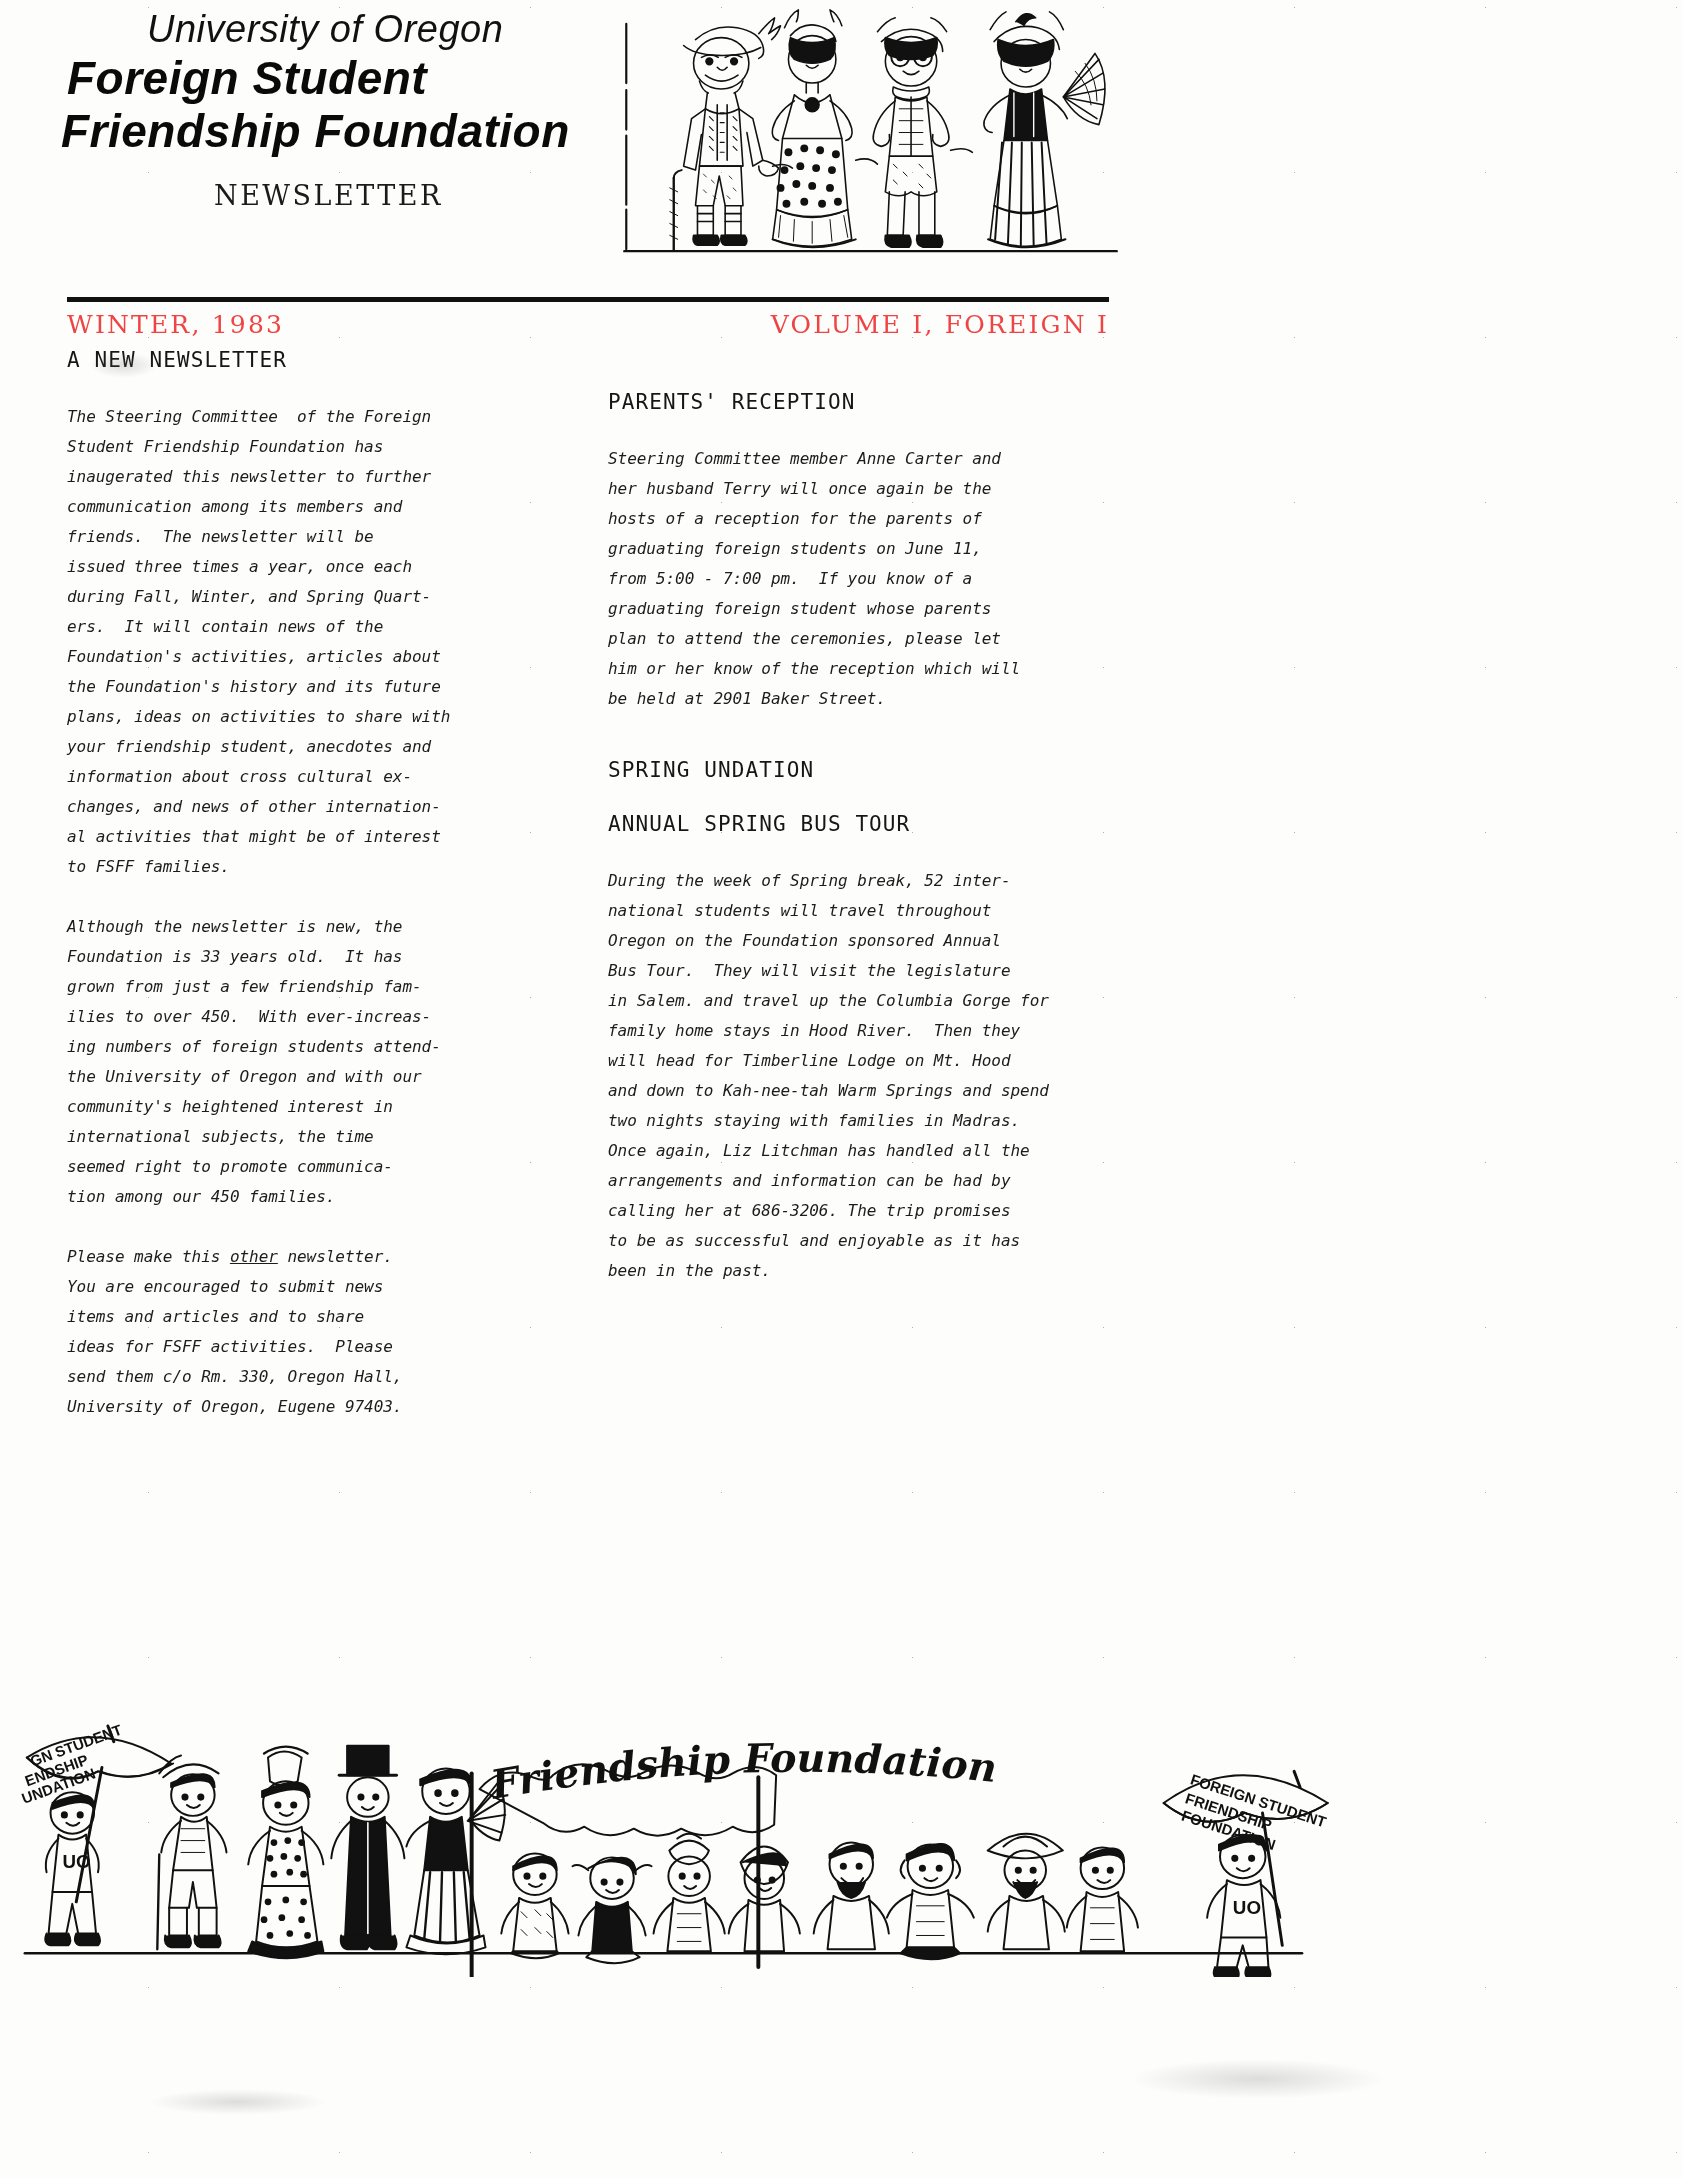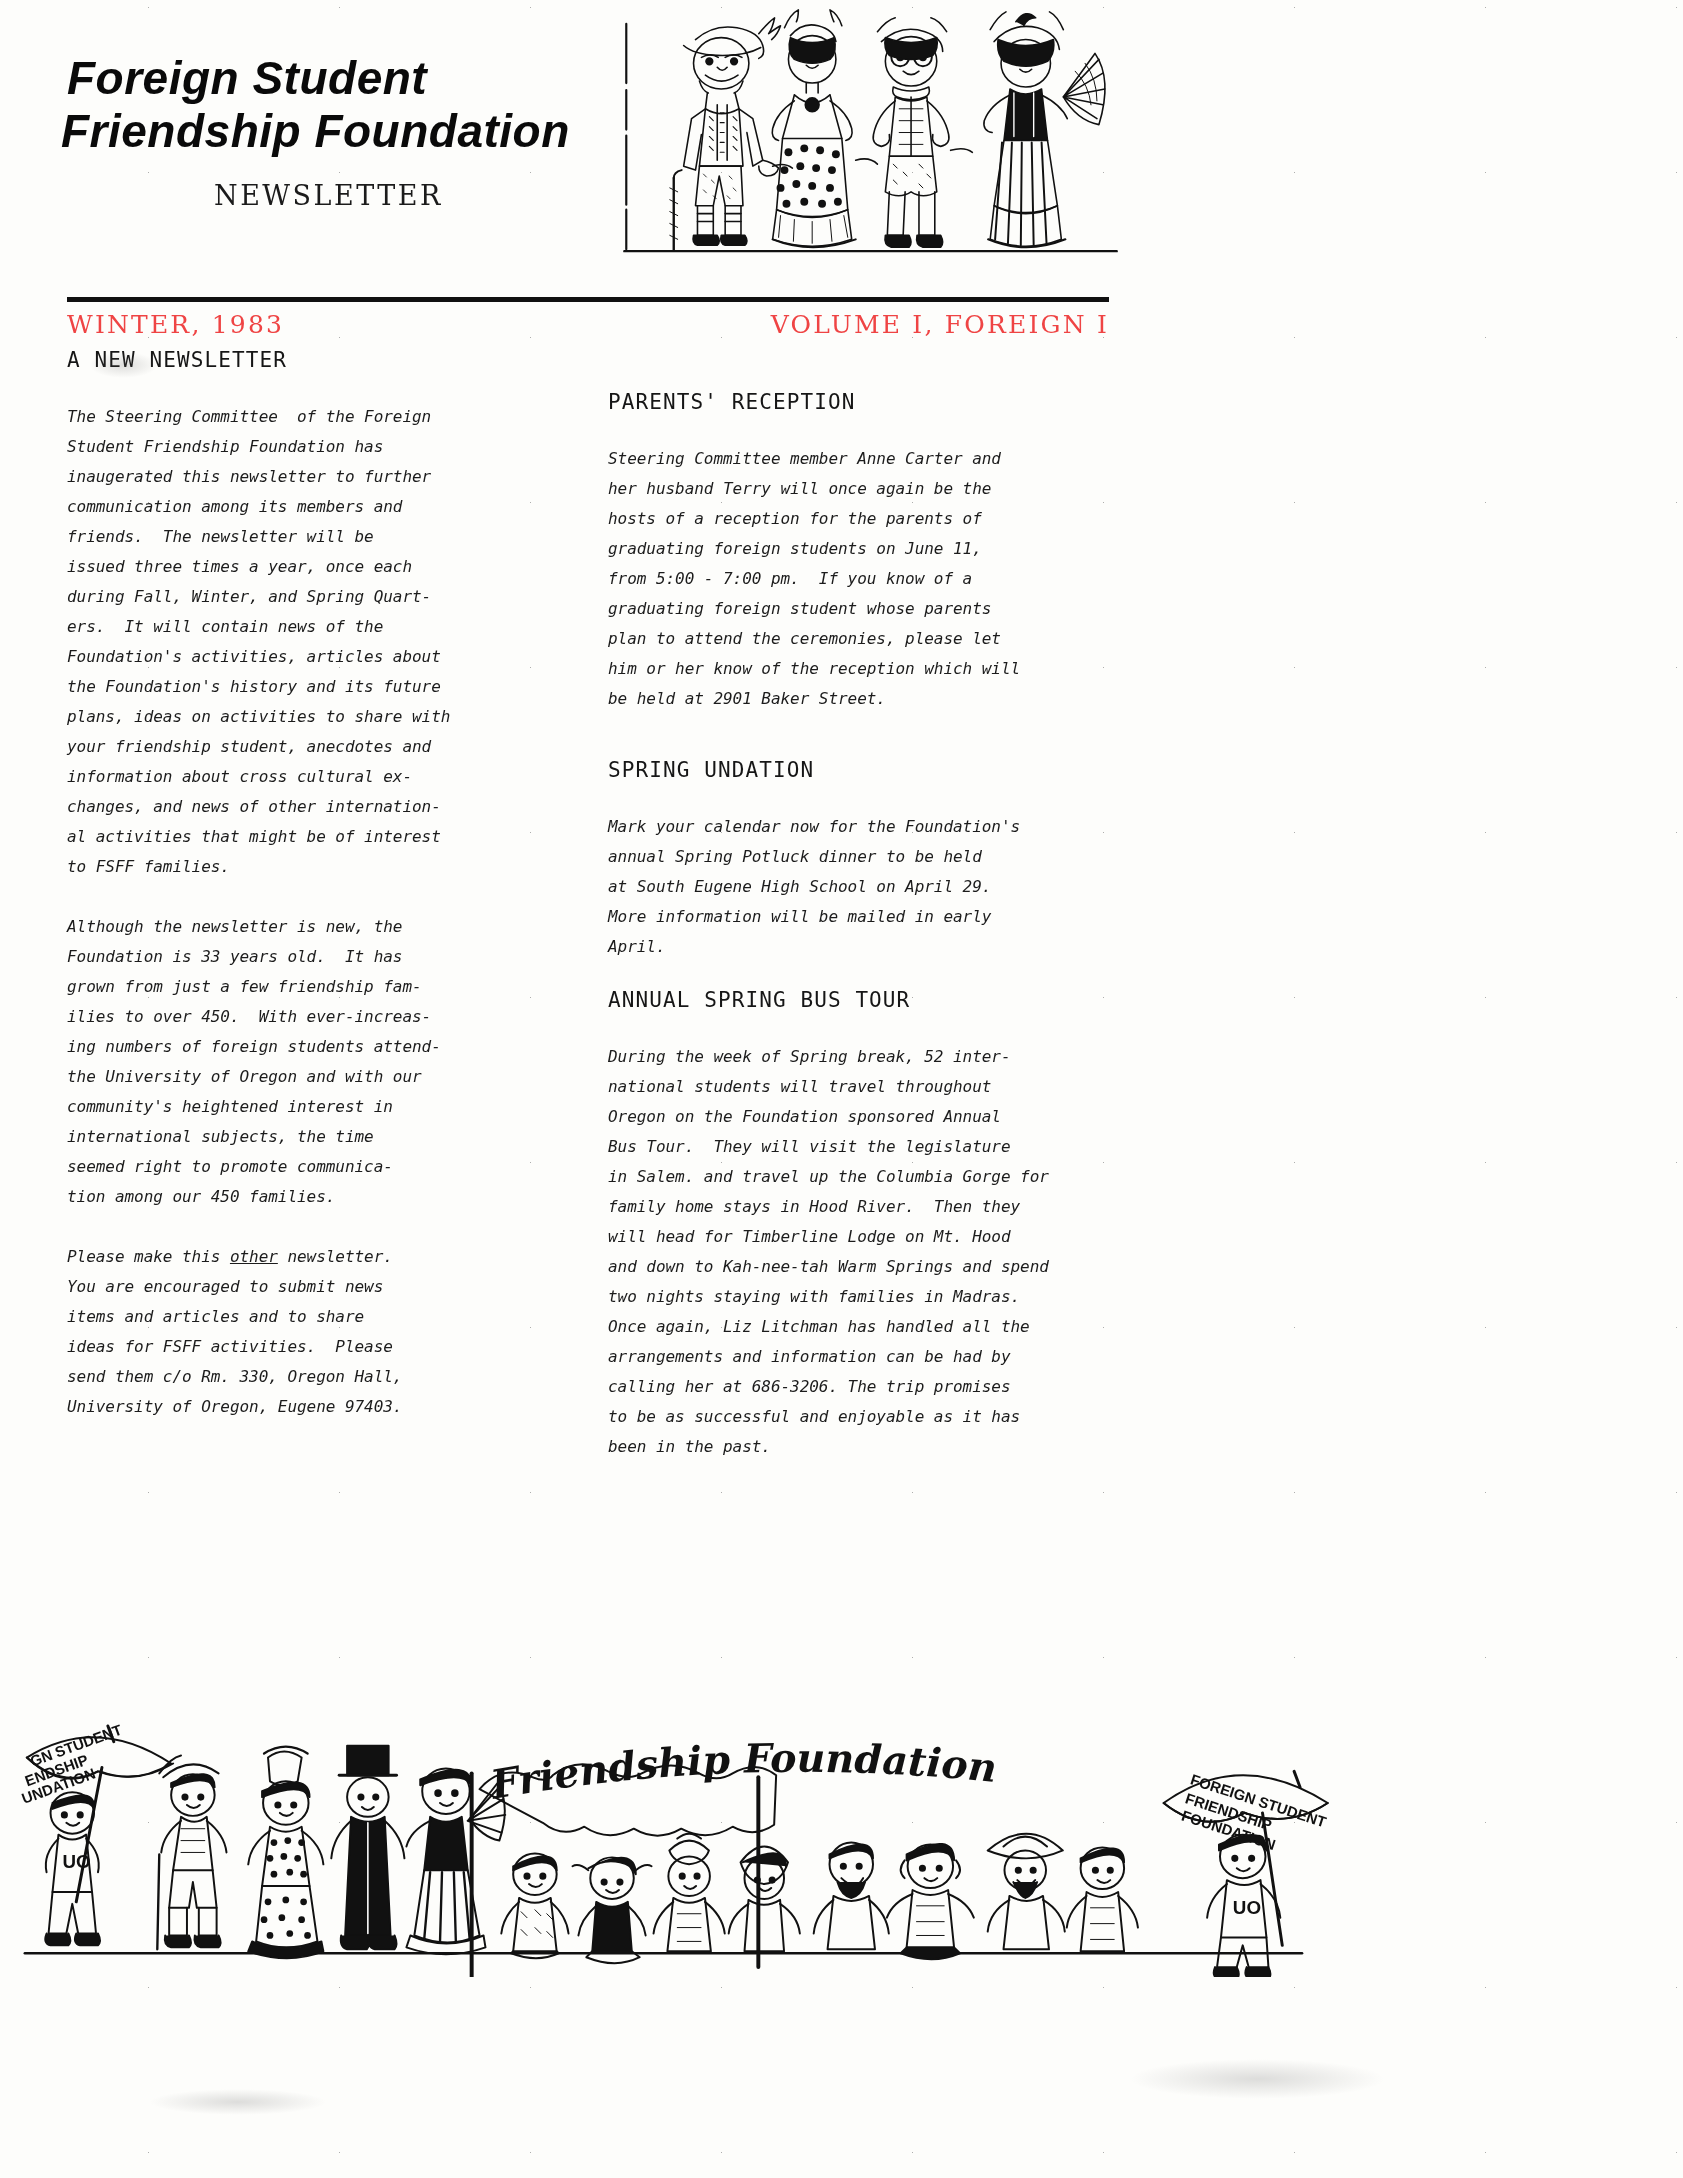--- a/index.html
+++ b/index.html
@@ -168,20 +168,21 @@
     pointer-events: none;
     background: radial-gradient(ellipse at center, rgba(90,90,90,.20), rgba(90,90,90,0) 70%);
   }
 </style>
 </head>
 <body>
 
 <div class="page">
 
   <div class="masthead">
+    <div class="mh-uo">University of Oregon</div>
     <div class="mh-l1">Foreign Student</div>
     <div class="mh-l2">Friendship Foundation</div>
     <div class="mh-news">NEWSLETTER</div>
   </div>
 
   <div class="top-art">
     <svg viewBox="0 0 505 268" xmlns="http://www.w3.org/2000/svg">
       <g fill="none" stroke="#111" stroke-width="1.6" stroke-linejoin="round" stroke-linecap="round">
 
         <path d="M4 22 L4 250" stroke-width="2.2" stroke-dasharray="60 7 40 6 70 5"></path>
@@ -404,25 +405,20 @@
 her husband Terry will once again be the
 hosts of a reception for the parents of
 graduating foreign students on June 11,
 from 5:00 - 7:00 pm.  If you know of a
 graduating foreign student whose parents
 plan to attend the ceremonies, please let
 him or her know of the reception which will
 be held at 2901 Baker Street.</div>
       <div class="gap-14"></div>
       <div class="head">SPRING UNDATION</div>
-      <div class="para tight">Mark your calendar now for the Foundation's
-annual Spring Potluck dinner to be held
-at South Eugene High School on April 29.
-More information will be mailed in early
-April.</div>
       <div class="head">ANNUAL SPRING BUS TOUR</div>
       <div class="para">During the week of Spring break, 52 inter-
 national students will travel throughout
 Oregon on the Foundation sponsored Annual
 Bus Tour.  They will visit the legislature
 in Salem. and travel up the Columbia Gorge for
 family home stays in Hood River.  Then they
 will head for Timberline Lodge on Mt. Hood
 and down to Kah-nee-tah Warm Springs and spend
 two nights staying with families in Madras.

